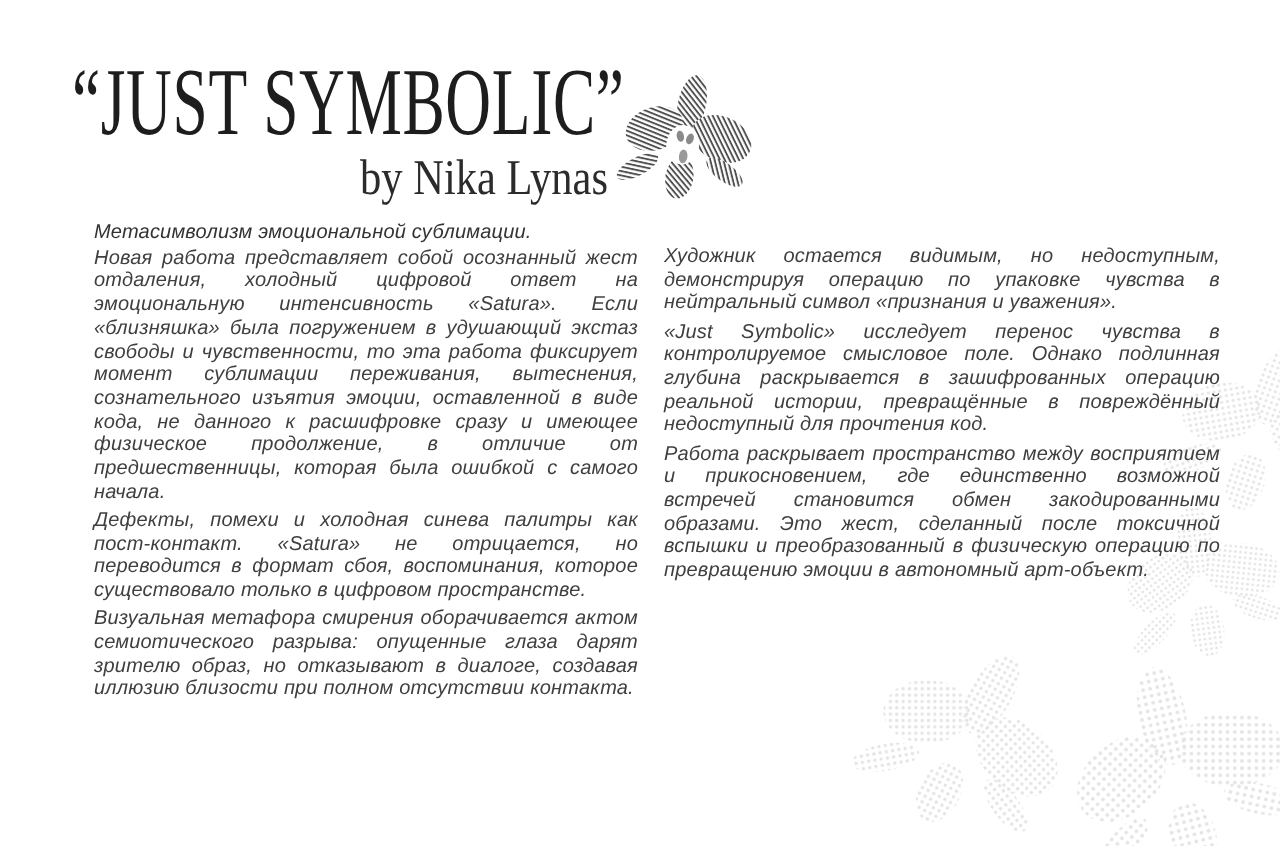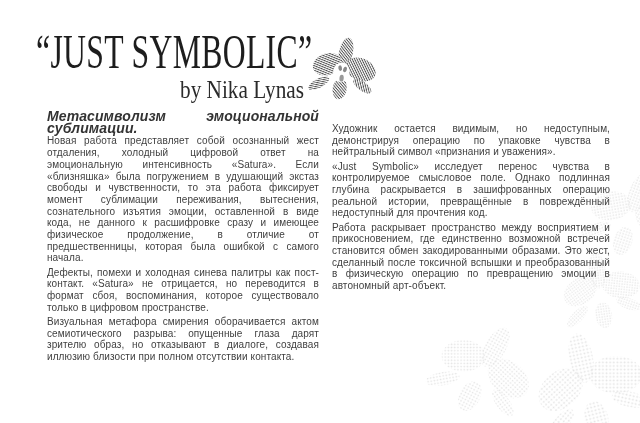--- a/index.html
+++ b/index.html
@@ -63,26 +63,26 @@
     font-size: 10px;
     line-height: 11.7px;
     color: #3f3f3f;
     text-align: justify;
     letter-spacing: 0.1px;
   }
   .col-left  { width: 272px; }
   .col-right { width: 278px; padding-top: 12px; }
   .article-heading {
     margin: 0 0 1px 0;
-    font-size: 14px;
-    font-weight: bold;
+    font-size: 10px;
+    font-weight: normal;
     font-style: italic;
     color: #333333;
   }
-  .col p { margin: 0 0 2.5px 0; }
+  .col p { margin: 0 0 2.5px 0; font-style: italic; }
   
   .wm {
     position: absolute;
     z-index: 0;
     opacity: 0.75;
   }
   .wm1 { left: 572px; top: 168px; width: 120px; height: 100px; transform: rotate(14deg); }
   .wm2 { left: 548px; top: 248px; width: 108px; height: 90px;  transform: rotate(-12deg); }
   .wm3 { left: 418px; top: 318px; width: 132px; height: 110px; transform: rotate(24deg); }
   .wm4 { left: 516px; top: 326px; width: 150px; height: 125px; transform: rotate(-18deg); }

